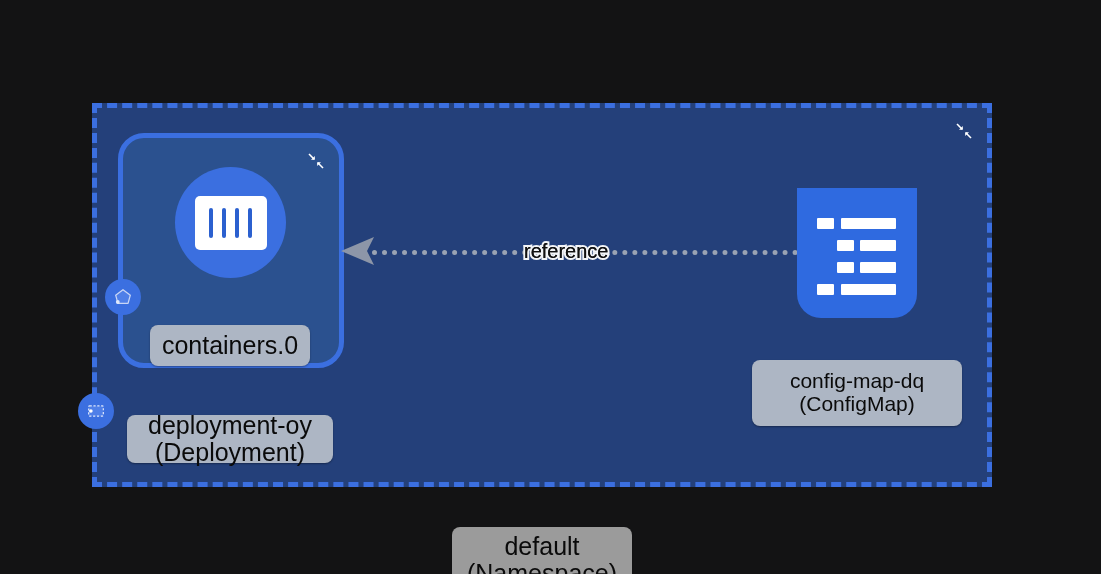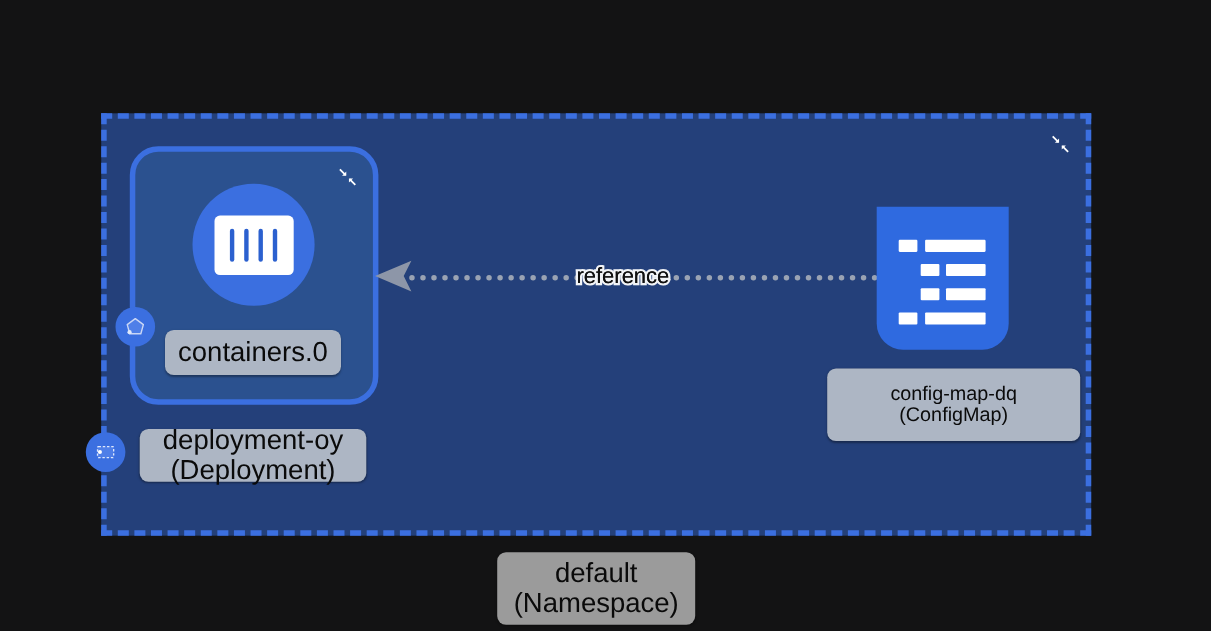--- a/index.html
+++ b/index.html
@@ -94,41 +94,42 @@
     background: #adb6c4;
     color: #0a0a0a;
     border-radius: 8px;
     text-align: center;
     line-height: 1.08;
     white-space: pre-line;
     display: flex;
     align-items: center;
     justify-content: center;
     box-shadow: 0 1px 2px rgba(0,0,0,0.35);
+    margin-top: 25px;
   }
   .chip-containers {
     left: 150px;
     top: 300px;
     width: 160px;
     height: 41px;
     font-size: 25px;
   }
   .chip-deployment {
     left: 127px;
     top: 390px;
     width: 206px;
     height: 48px;
     font-size: 25px;
   }
   .chip-configmap {
     left: 752px;
     top: 335px;
-    width: 230px;
+    width: 210px;
     height: 66px;
-    font-size: 18px;
+    font-size: 21px;
   }
   .chip-namespace {
     left: 452px;
     top: 502px;
     width: 180px;
     height: 66px;
     font-size: 25px;
     background: #9b9b9b;
   }
 

